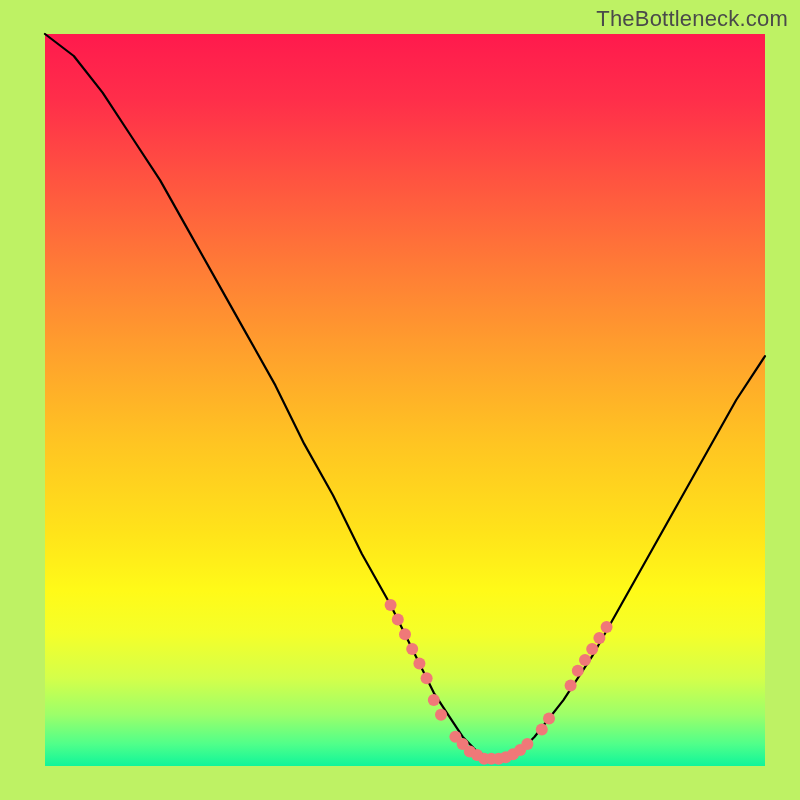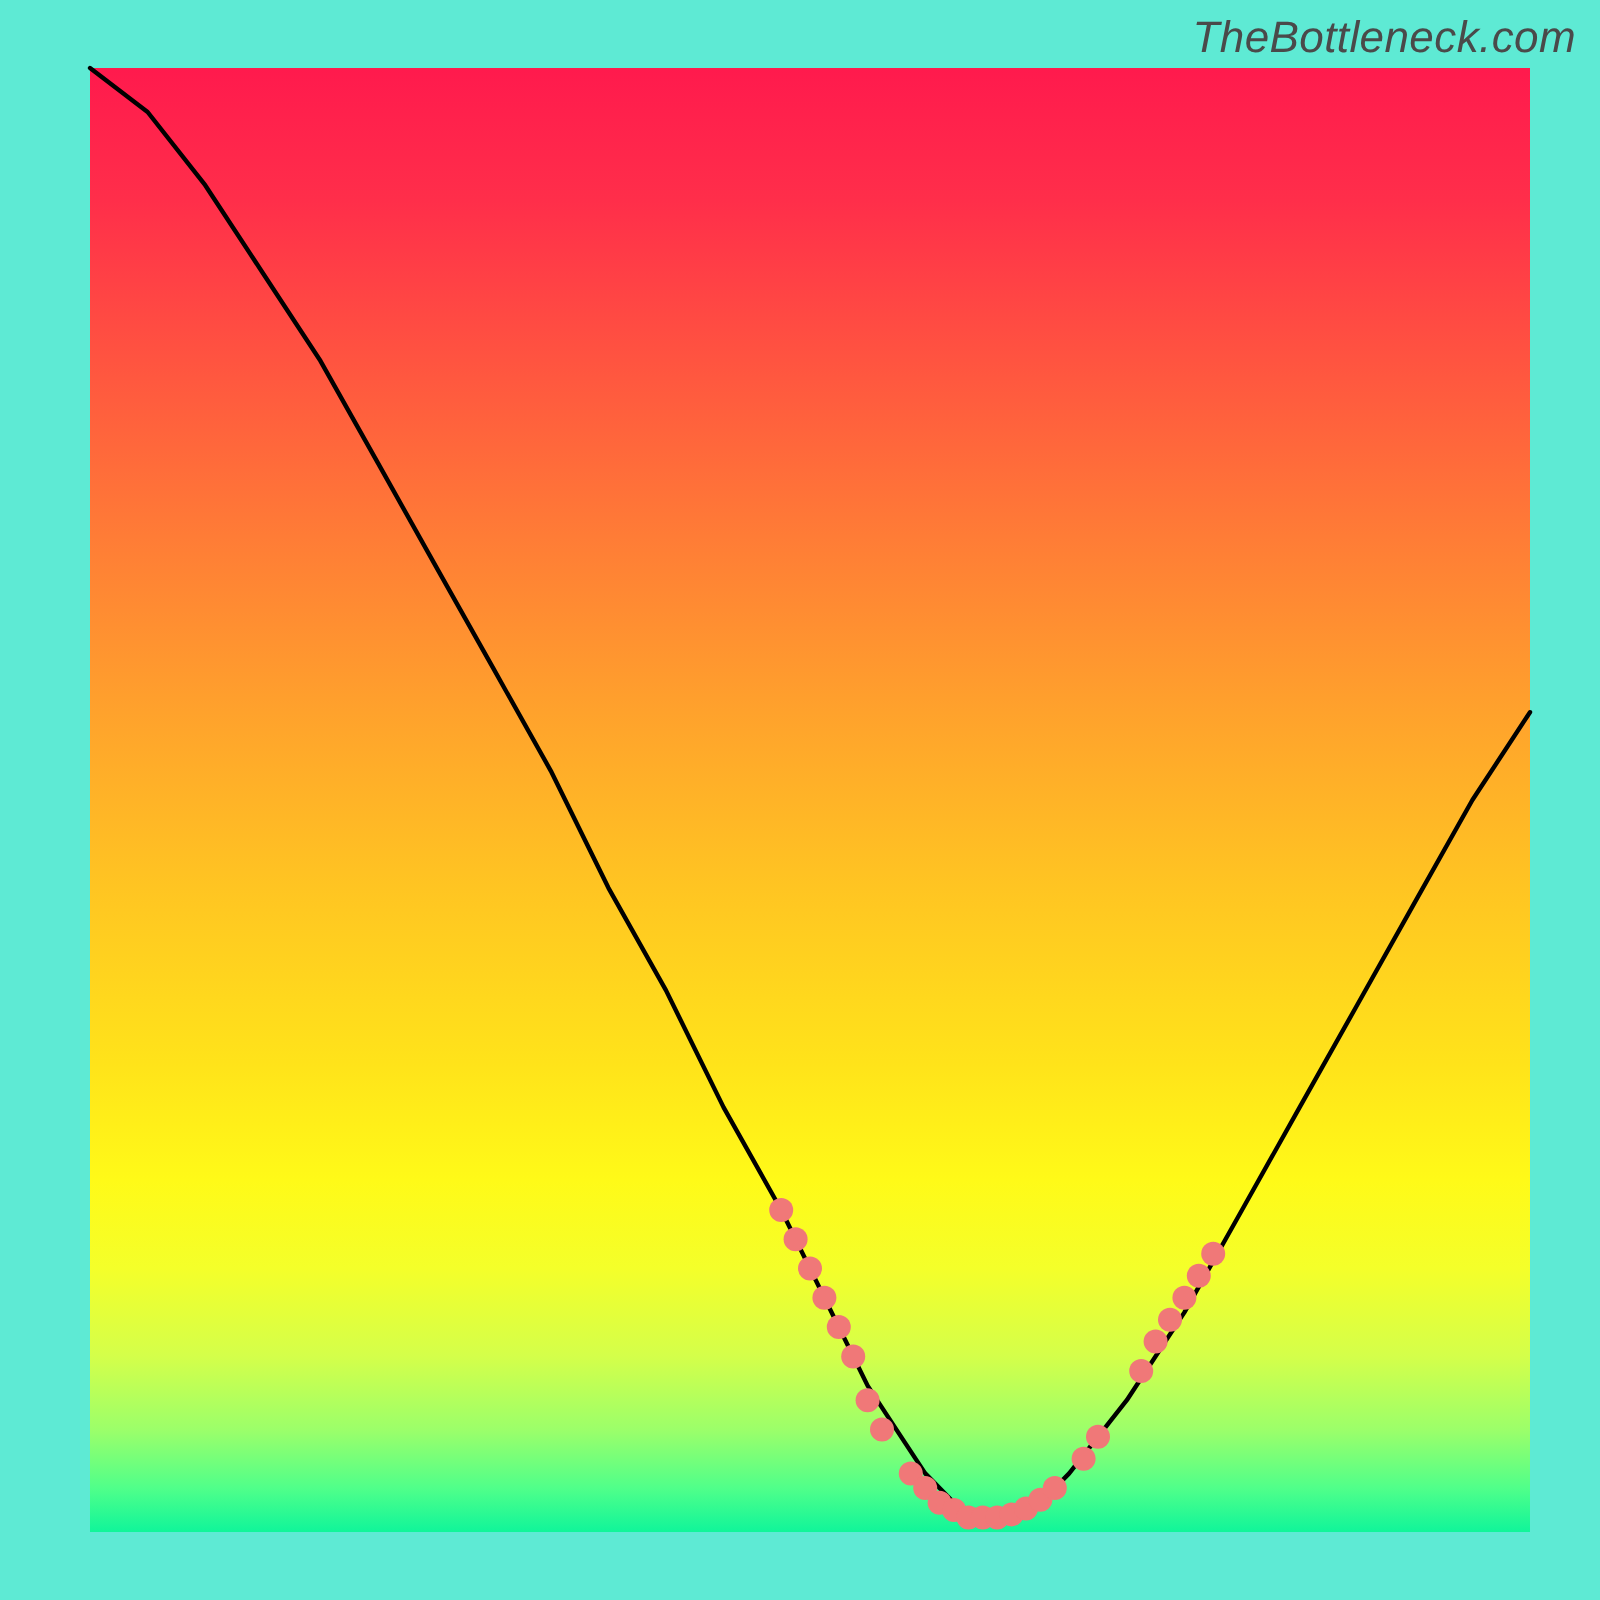--- a/index.html
+++ b/index.html
@@ -7,23 +7,22 @@
     padding: 0;
     background: #000;
     width: 800px;
     height: 800px;
     overflow: hidden;
     font-family: Arial, Helvetica, sans-serif;
   }
   .container {
     width: 800px;
     height: 800px;
-    background: #5eead4;
+    background: #bef264;
     position: relative;
-    font-style: italic;
   }
   .plot-area {
     position: absolute;
     background: linear-gradient(to bottom,
       #ff1a4d 0%,
       #ff2e4a 9%,
       #ff5440 20%,
       #ff7c36 32%,
       #ffa22c 44%,
       #ffc522 56%,

